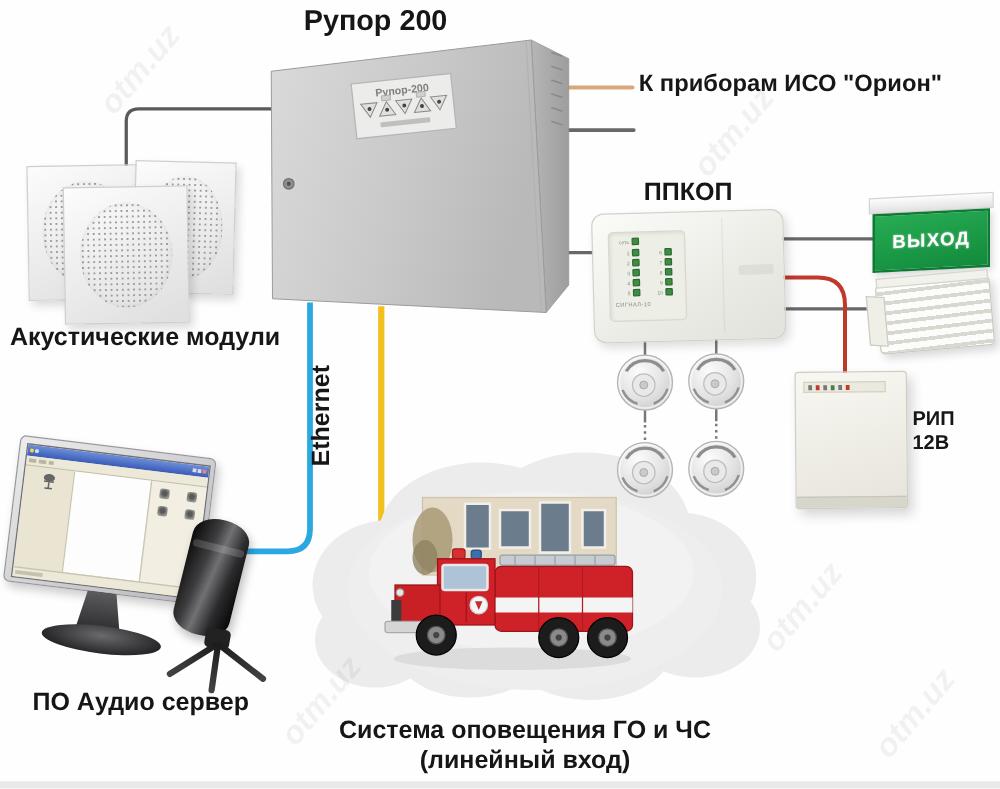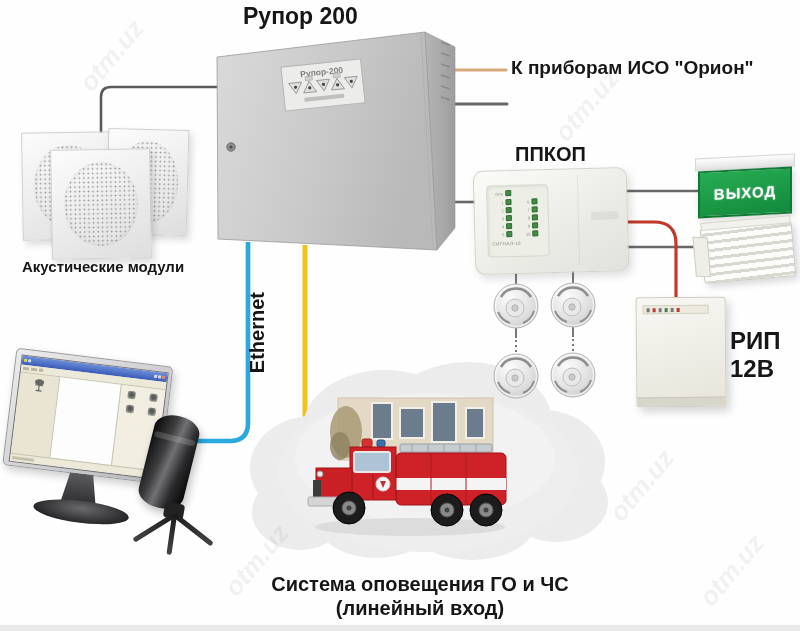--- a/index.html
+++ b/index.html
@@ -102,22 +102,22 @@
   .mic-joint{position:absolute;left:36px;top:90px;width:20px;height:16px;background:#222;
              border-radius:4px;transform:rotate(10deg);}
   .mic-leg{position:absolute;left:44px;top:102px;width:5px;height:48px;border-radius:3px;
            background:linear-gradient(#1b1b1b,#454545);transform-origin:top center;}
 
   
   .title{left:243px;top:3px;width:150px;text-align:left;font-size:23px;}
   .lbl-orion{left:511px;top:57px;font-size:19px;}
   .lbl-power{left:511px;top:92px;font-size:19px;}
   .lbl-ppkop{left:515px;top:143px;font-size:20px;}
-  .lbl-rip{left:730px;top:327px;font-size:24px;line-height:1.18;}
-  .lbl-speakers{left:22px;top:258px;font-size:15px;line-height:1.24;text-align:center;}
+  .lbl-rip{left:730px;top:327px;font-size:16px;line-height:1.18;}
+  .lbl-speakers{left:8px;top:258px;font-size:20px;line-height:1.24;text-align:center;}
   .lbl-audio{left:26px;top:551px;font-size:20px;}
   .lbl-ethernet{left:246px;top:292px;font-size:20px;writing-mode:vertical-rl;transform:rotate(180deg);}
   .lbl-gochs{left:240px;top:572px;width:360px;text-align:center;font-size:20px;line-height:1.2;}
 </style>
 </head>
 <body>
 
 <div id="stage">
 
   <svg id="wires-svg" width="800" height="631" viewBox="0 0 800 631">
@@ -415,20 +415,21 @@
   <div class="lbl title">Рупор 200</div>
   <div class="lbl lbl-orion">К приборам ИСО "Орион"</div>
   <div class="lbl lbl-ppkop">ППКОП</div>
   <div class="lbl lbl-rip">
     <div>РИП</div>
     <div>12В</div>
   </div>
   <div class="lbl lbl-speakers">
     <div>Акустические модули</div>
   </div>
+  <div class="lbl lbl-audio">ПО Аудио сервер</div>
   <div class="lbl lbl-ethernet">Ethernet</div>
   <div class="lbl lbl-gochs">
     <div>Система оповещения ГО и ЧС</div>
     <div>(линейный вход)</div>
   </div>
 
   <span class="wm" style="left:70px;top:40px;">otm.uz</span>
   <span class="wm" style="left:545px;top:90px;">otm.uz</span>
   <span class="wm" style="left:600px;top:470px;">otm.uz</span>
   <span class="wm" style="left:690px;top:555px;">otm.uz</span>

